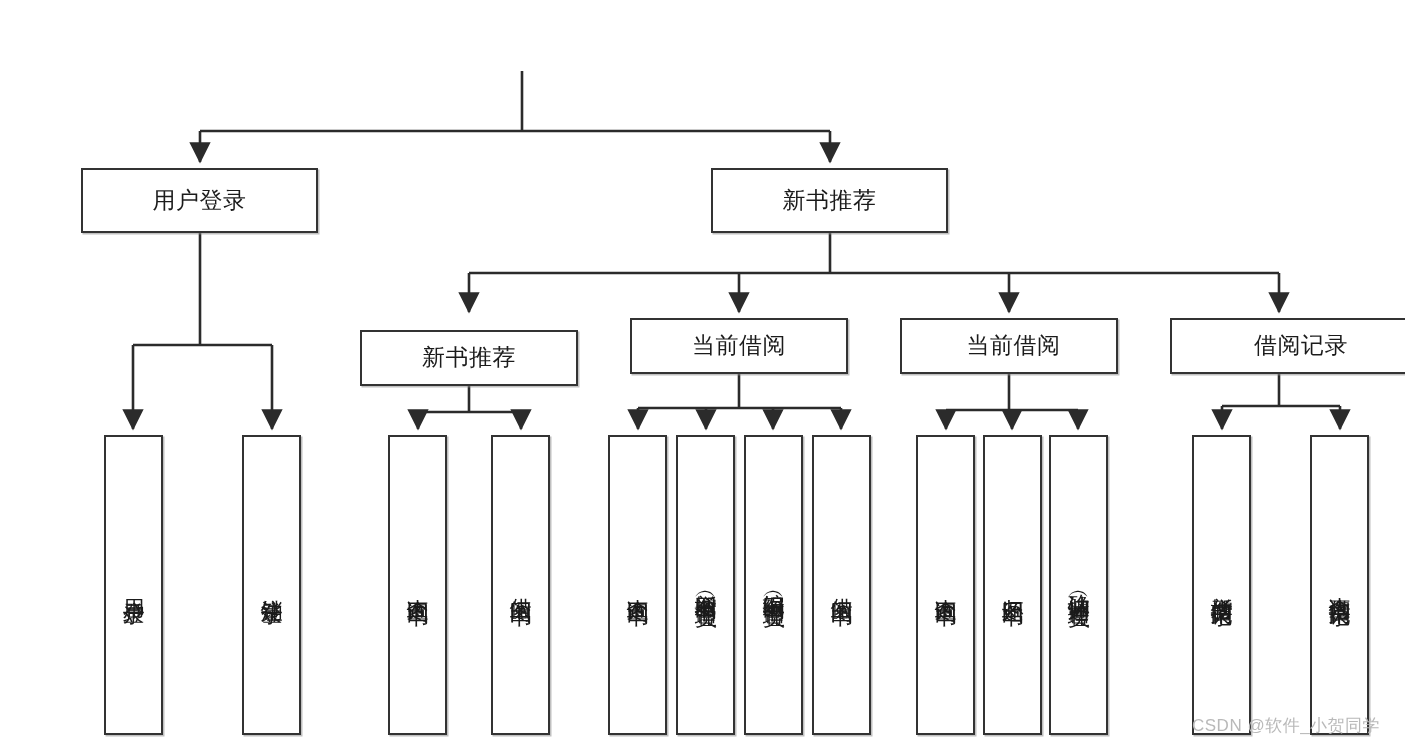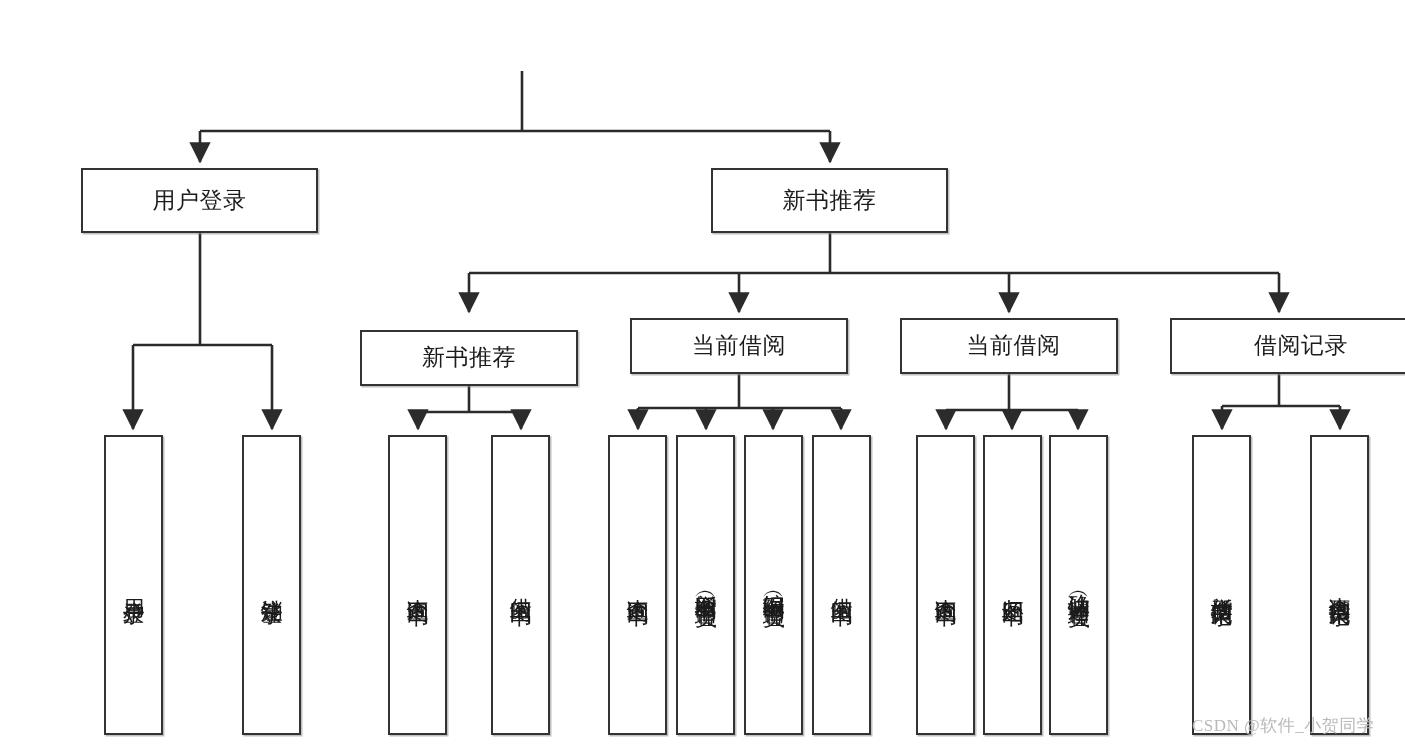--- a/index.html
+++ b/index.html
@@ -64,21 +64,21 @@
     letter-spacing: 2px;
     white-space: nowrap;
     max-height: 100%;
   }
   .watermark {
     position: absolute;
     font-size: 17px;
     color: #b9b9b9;
     white-space: nowrap;
     letter-spacing: 0.5px;
-    font-family: Liberation Serif, serif;
+    font-family: Liberation Sans, sans-serif;
   }
 </style>
 </head>
 <body>
 
 <div id="diagram-root">
 
   <svg id="edge-layer" viewBox="0 0 1405 747" width="1405" height="747">
     <defs>
       <marker id="arrowhead" markerWidth="9" markerHeight="9" refX="7.6" refY="4.5" orient="auto" markerUnits="strokeWidth">

